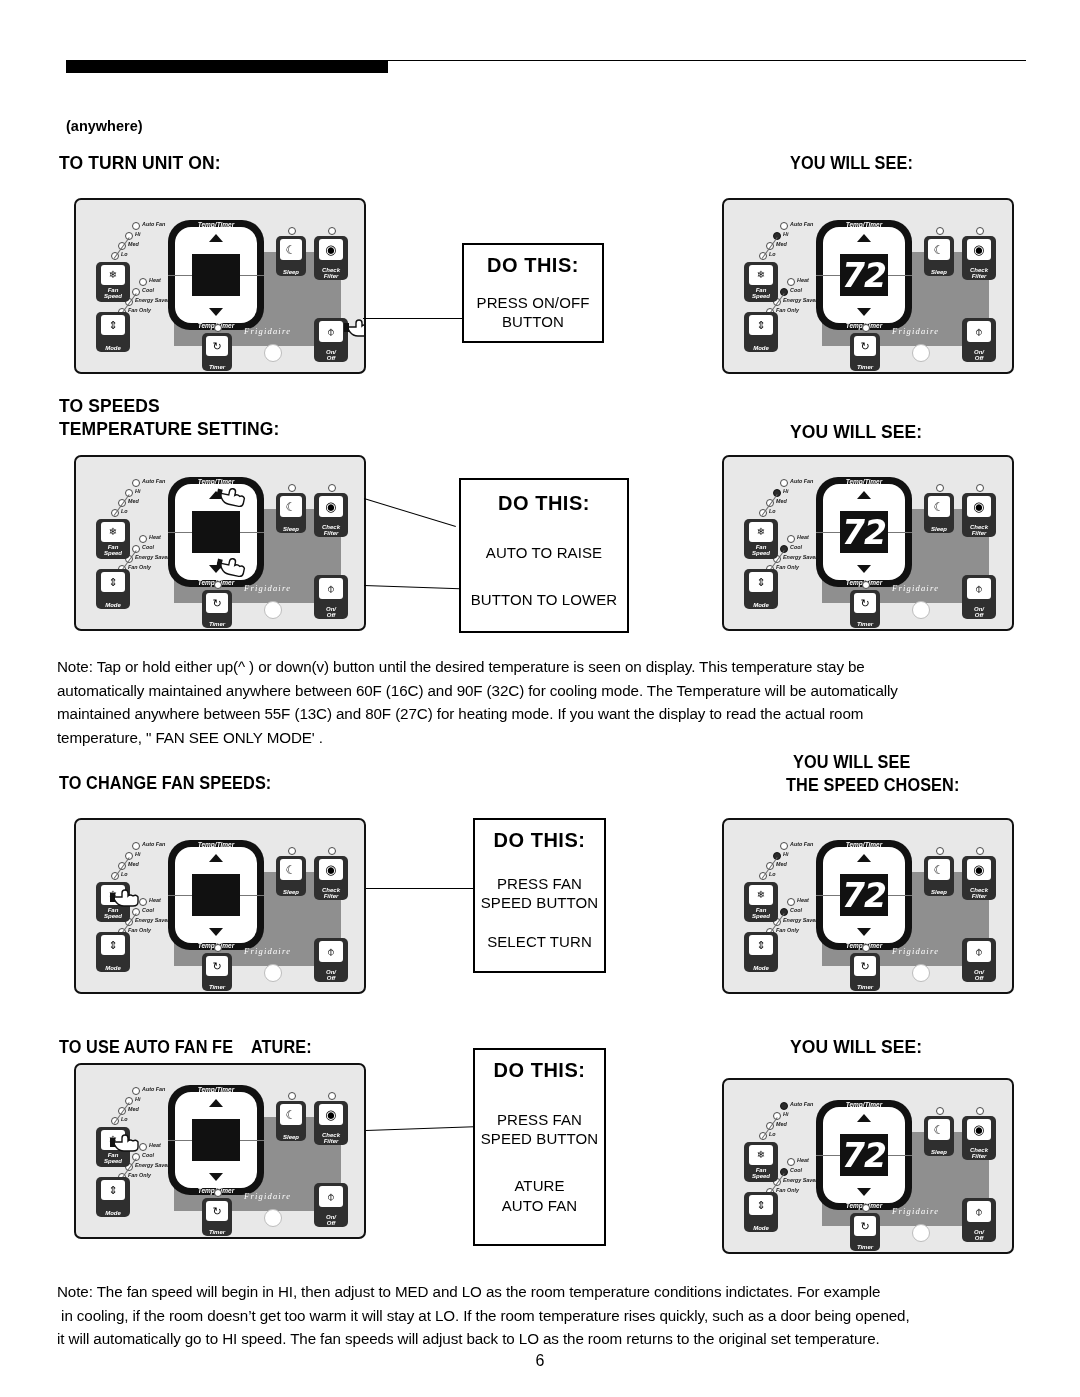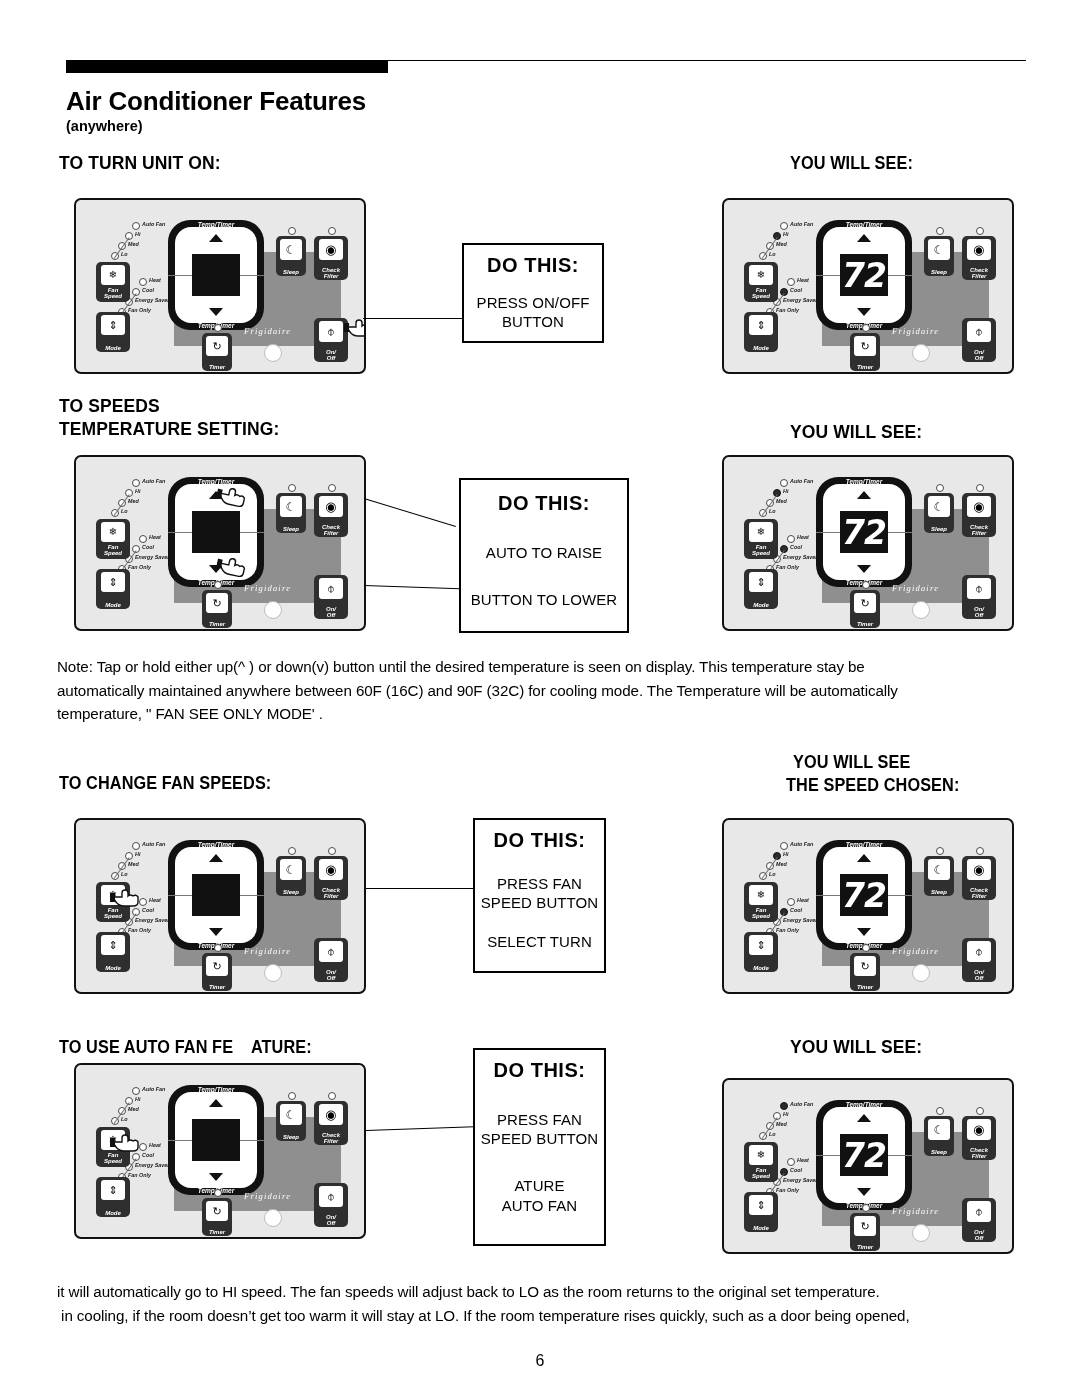--- a/index.html
+++ b/index.html
@@ -64,21 +64,20 @@
   .leader{position:absolute;background:#000;height:1px;transform-origin:left center;}
   .fanglyph{font-size:10px;line-height:1;color:#111;}
 </style>
 </head>
 <body>
 
 <div class="page">
 
   <div class="hdr-rule"></div>
   <div class="hdr-bar"></div>
-  <div class="title">Air Conditioner Features</div>
   <div class="continued">(anywhere)</div>
 
   <div class="sec-head" style="left:59px;top:153px;">TO TURN UNIT ON:</div>
   <div class="sec-head cond" style="left:790px;top:153px;">YOU WILL SEE:</div>
 
   <div class="panel" id="panel1" style="left:74px;top:198px;width:292px;height:176px;">
       <div class="shade" style="left:97.92px;top:51.6px;width:167.04px;height:94.60000000000001px;"></div>
       <div class="led" style="left:56px;top:22px;"></div>
       <div class="ledlbl" style="left:66px;top:21px;">Auto Fan</div>
       <div class="led" style="left:49px;top:32px;"></div>
@@ -353,20 +352,21 @@
       <div class="knob" style="left:188px;top:144px;width:16px;height:16px;"></div>
       <div class="btn" style="left:238px;top:118px;width:34px;height:44px;">
         <div class="cap" style="width:24px;height:21px;font-size:13px;">⌽</div>
         <div class="blbl">On/<br>Off</div>
       </div>
     </div>
 
   <div class="note" style="left:57px;top:655px;width:966px;">
     <span class="ln">Note: Tap or hold either up(^ ) or down(v) button until the desired temperature is seen on display. This temperature stay be</span>
     <span class="ln">automatically maintained anywhere between 60F (16C) and 90F (32C) for cooling mode. The Temperature will be automatically</span>
+    <span class="ln">maintained anywhere between 55F (13C) and 80F (27C) for heating mode. If you want the display to read the actual room</span>
     <span class="ln">temperature, " FAN SEE ONLY MODE' .</span>
   </div>
 
   <div class="sec-head cond" style="left:59px;top:773px;">TO CHANGE FAN SPEEDS:</div>
   <div class="sec-head cond" style="left:793px;top:752px;">YOU WILL SEE</div>
   <div class="sec-head cond" style="left:786px;top:775px;">THE SPEED CHOSEN:</div>
 
   <div class="panel" id="panel5" style="left:74px;top:818px;width:292px;height:176px;">
       <div class="shade" style="left:97.92px;top:51.6px;width:167.04px;height:94.60000000000001px;"></div>
       <div class="led" style="left:56px;top:22px;"></div>
@@ -639,22 +639,23 @@
       <div class="led" style="left:138px;top:124px;"></div>
       <div class="brand" style="left:168px;top:126px;">Frigidaire</div>
       <div class="knob" style="left:188px;top:144px;width:16px;height:16px;"></div>
       <div class="btn" style="left:238px;top:118px;width:34px;height:44px;">
         <div class="cap" style="width:24px;height:21px;font-size:13px;">⌽</div>
         <div class="blbl">On/<br>Off</div>
       </div>
     </div>
 
   <div class="note" style="left:57px;top:1280px;width:966px;">
+    <span class="ln">Note: The fan speed will begin in HI, then adjust to MED and LO as the room temperature conditions indictates. For example</span>
+    <span class="ln"> in cooling, if the room doesn’t get too warm it will stay at LO. If the room temperature rises quickly, such as a door being opened,</span>
     <span class="ln">it will automatically go to HI speed. The fan speeds will adjust back to LO as the room returns to the original set temperature.</span>
-    <span class="ln"> in cooling, if the room doesn’t get too warm it will stay at LO. If the room temperature rises quickly, such as a door being opened,</span>
   </div>
 
   <div class="pageno">6</div>
 
   <div class="leader" style="left:363px;top:318px;width:100px;"></div>
   <div class="leader" style="left:364px;top:498px;width:96px;transform:rotate(17deg);"></div>
   <div class="leader" style="left:364px;top:585px;width:96px;transform:rotate(2deg);"></div>
   <div class="leader" style="left:366px;top:888px;width:108px;"></div>
   <div class="leader" style="left:366px;top:1130px;width:108px;transform:rotate(-2deg);"></div>
 </div>

